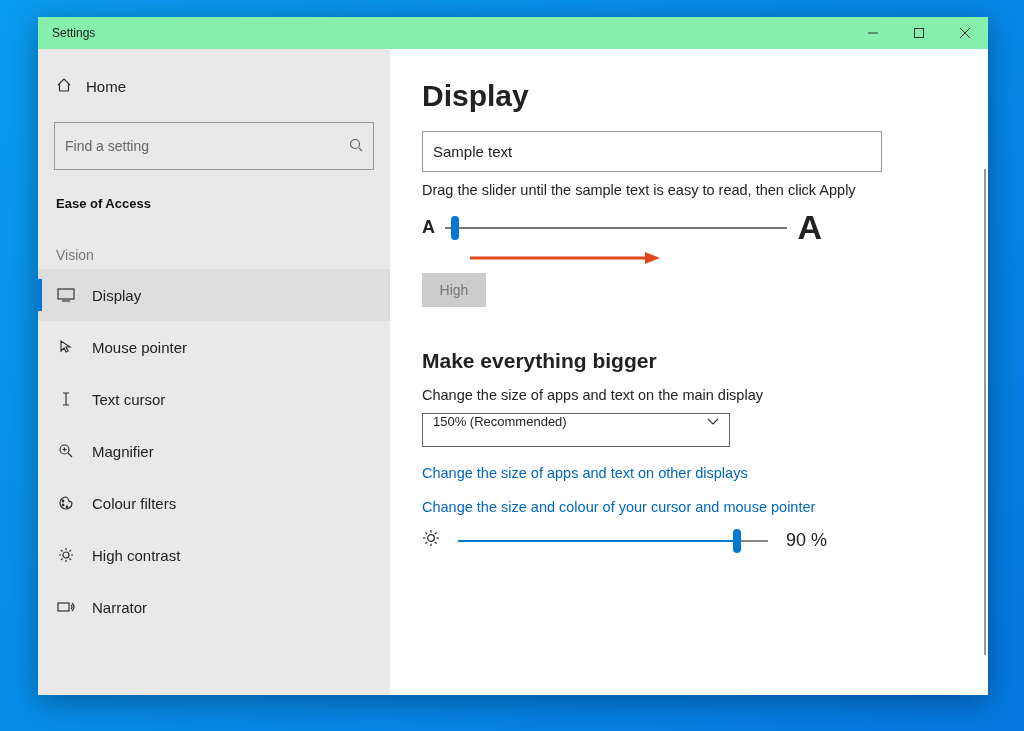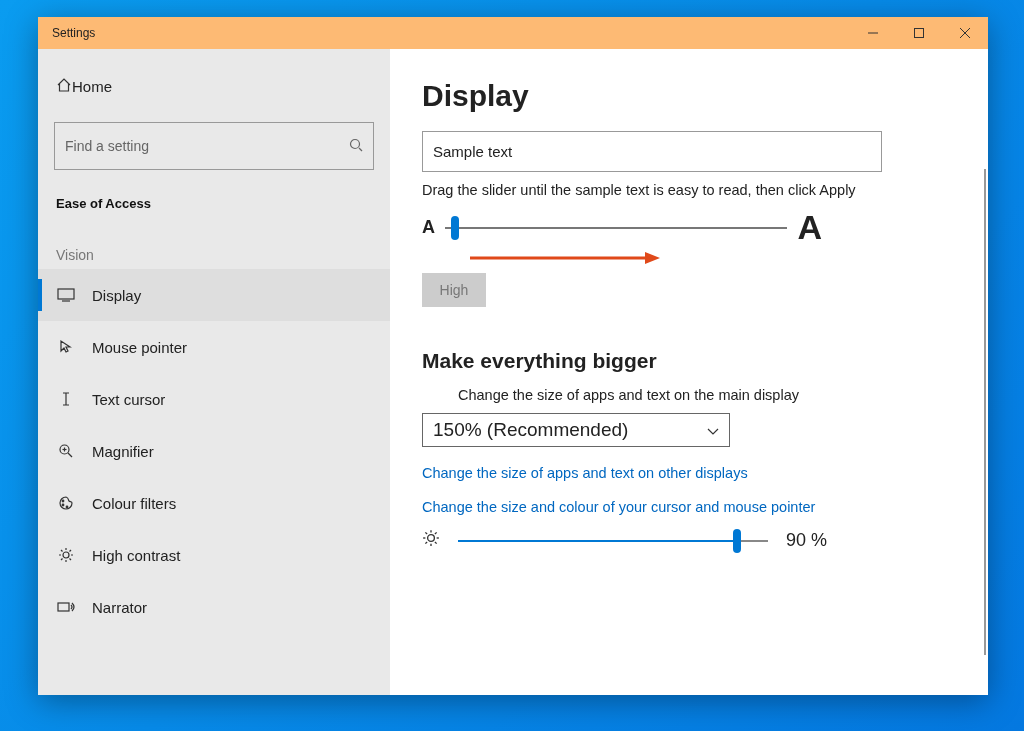--- a/index.html
+++ b/index.html
@@ -7,28 +7,28 @@
     background: linear-gradient(135deg, #0a9cf0 0%, #0478e0 100%);
     width: 1024px; height: 731px; overflow: hidden;
     position: relative;
   }
   .window {
     position: absolute; left: 38px; top: 17px; width: 950px; height: 678px;
     background: #fff; box-shadow: 0 6px 30px rgba(0,0,0,.35);
     display: flex; flex-direction: column;
   }
   .titlebar {
-    height: 32px; background: #fdba74; display:flex; align-items:center;
+    height: 32px; background: #86efac; display:flex; align-items:center;
     padding-left:14px; font-size:12px; color:#222;
   }
   .titlebar .spacer { flex:1; }
   .titlebar .cbtn { width:46px; height:32px; display:flex; align-items:center; justify-content:center; color:#333; }
   .body { flex:1; display:flex; overflow:hidden; }
   .sidebar { width:352px; background:#e9e9e9; display:flex; flex-direction:column; padding-top:18px; }
-  .home { display:flex; align-items:center; padding:10px 18px; font-size:15px; color:#222; }
+  .home { display:flex; align-items:center; gap:14px; padding:10px 18px; font-size:15px; color:#222; }
   .search {
     margin:16px 16px 10px 16px; height:48px; border:1px solid #999;
     display:flex; align-items:center; padding:16px 10px; font-size:14px; color:#666;
     justify-content:space-between;
   }
   .cat { padding:16px 18px 4px; font-weight:600; font-size:13px; color:#111; }
   .grouplabel { padding:32px 18px 6px; font-size:14px; color:#777; }
   .navitem {
     display:flex; align-items:center; gap:16px; height:52px; padding:0 18px;
     font-size:15px; color:#222; position:relative;
@@ -55,25 +55,25 @@
   }
   .arrow {
     margin-top:4px; margin-left:48px; width:190px; height:14px; position:relative;
   }
   .arrow svg { position:absolute; inset:0; }
   .apply {
     margin-top:8px; width:64px; height:34px; background:#ccc; color:#777;
     display:flex; align-items:center; justify-content:center; font-size:14px;
   }
   .sec-head { font-size:21px; font-weight:600; margin-top:42px; }
-  .sec-sub { font-size:14.5px; margin-top:14px;margin-left:36px; }
+  .sec-sub { font-size:14.5px; margin-top:14px; }
   .combo {
     margin-top:10px; width:308px; height:34px; border:1px solid #666;
-    display:flex; align-items:center; justify-content:space-between; padding:0 10px;
-    font-size:19px;
+    display:flex; align-items:flex-start; justify-content:space-between; padding:0 10px;
+    font-size:13px;
   }
   .link { color:#0067c0; font-size:14.5px; margin-top:18px; display:block; }
   .bright-row { display:flex; align-items:center; gap:18px; margin-top:14px; }
   .bright-row .icon { font-size:18px; color:#333; }
   .btrack { width:310px; height:2px; background:#888; position:relative; }
   .btrack .fill { position:absolute; left:0; top:0; bottom:0; background:#0078d4; }
   .btrack .thumb { position:absolute; top:50%; transform:translate(-50%,-50%); width:8px; height:24px; border-radius:4px; background:#0078d4; }
   .bval { font-size:18px; }
   .scrollhint { position:absolute; right:2px; top:120px; bottom:40px; width:2px; background:#999; }
 </style>

